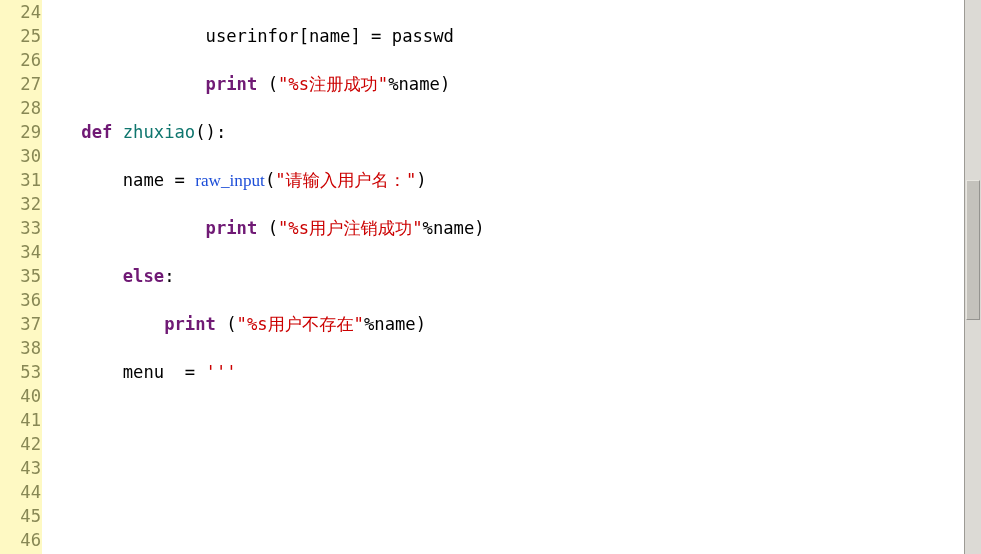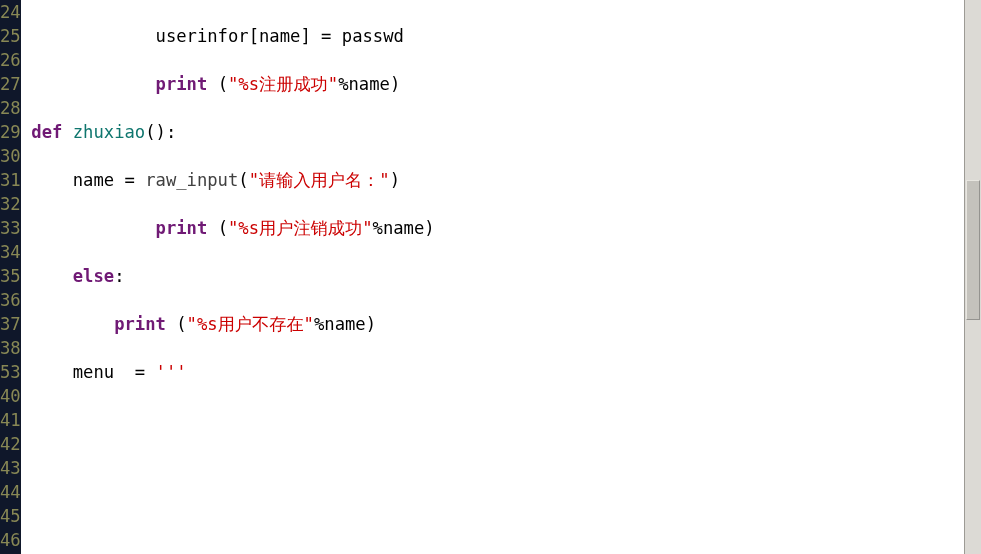--- a/index.html
+++ b/index.html
@@ -12,42 +12,43 @@
       height: 554px;
       overflow: hidden;
       display: flex;
     }
     .editor-wrap {
       flex: 1;
       display: flex;
       overflow: hidden;
     }
     .gutter {
-      width: 21px;
-      background: #0f172a;
+      width: 42px;
+      background: #fef9c3;
       color: #888855;
       text-align: right;
-      padding-right: 14px;
+      padding-right: 1px;
       user-select: none;
       flex-shrink: 0;
     }
     .gutter .ln {
       height: 24px;
     }
     .code {
       flex: 1;
       background: #ffffff;
       white-space: pre;
       color: #000000;
+      padding-left: 29px;
     }
     .code .line {
       height: 24px;
     }
     .kw   { color: #701a75; font-weight: bold; }
-    .bi   { color: #404040; }
+    .bi   { color: #1d4ed8; font-family: Liberation Serif, serif; }
     .str  { color: #cb0000; }
     .num  { color: #cb0000; }
     .fn   { color: #0f766e; }
     .scrollbar {
       width: 17px;
       background: #dcdad5;
       border-left: 1px solid #9c9a94;
       flex-shrink: 0;
       position: relative;
     }

